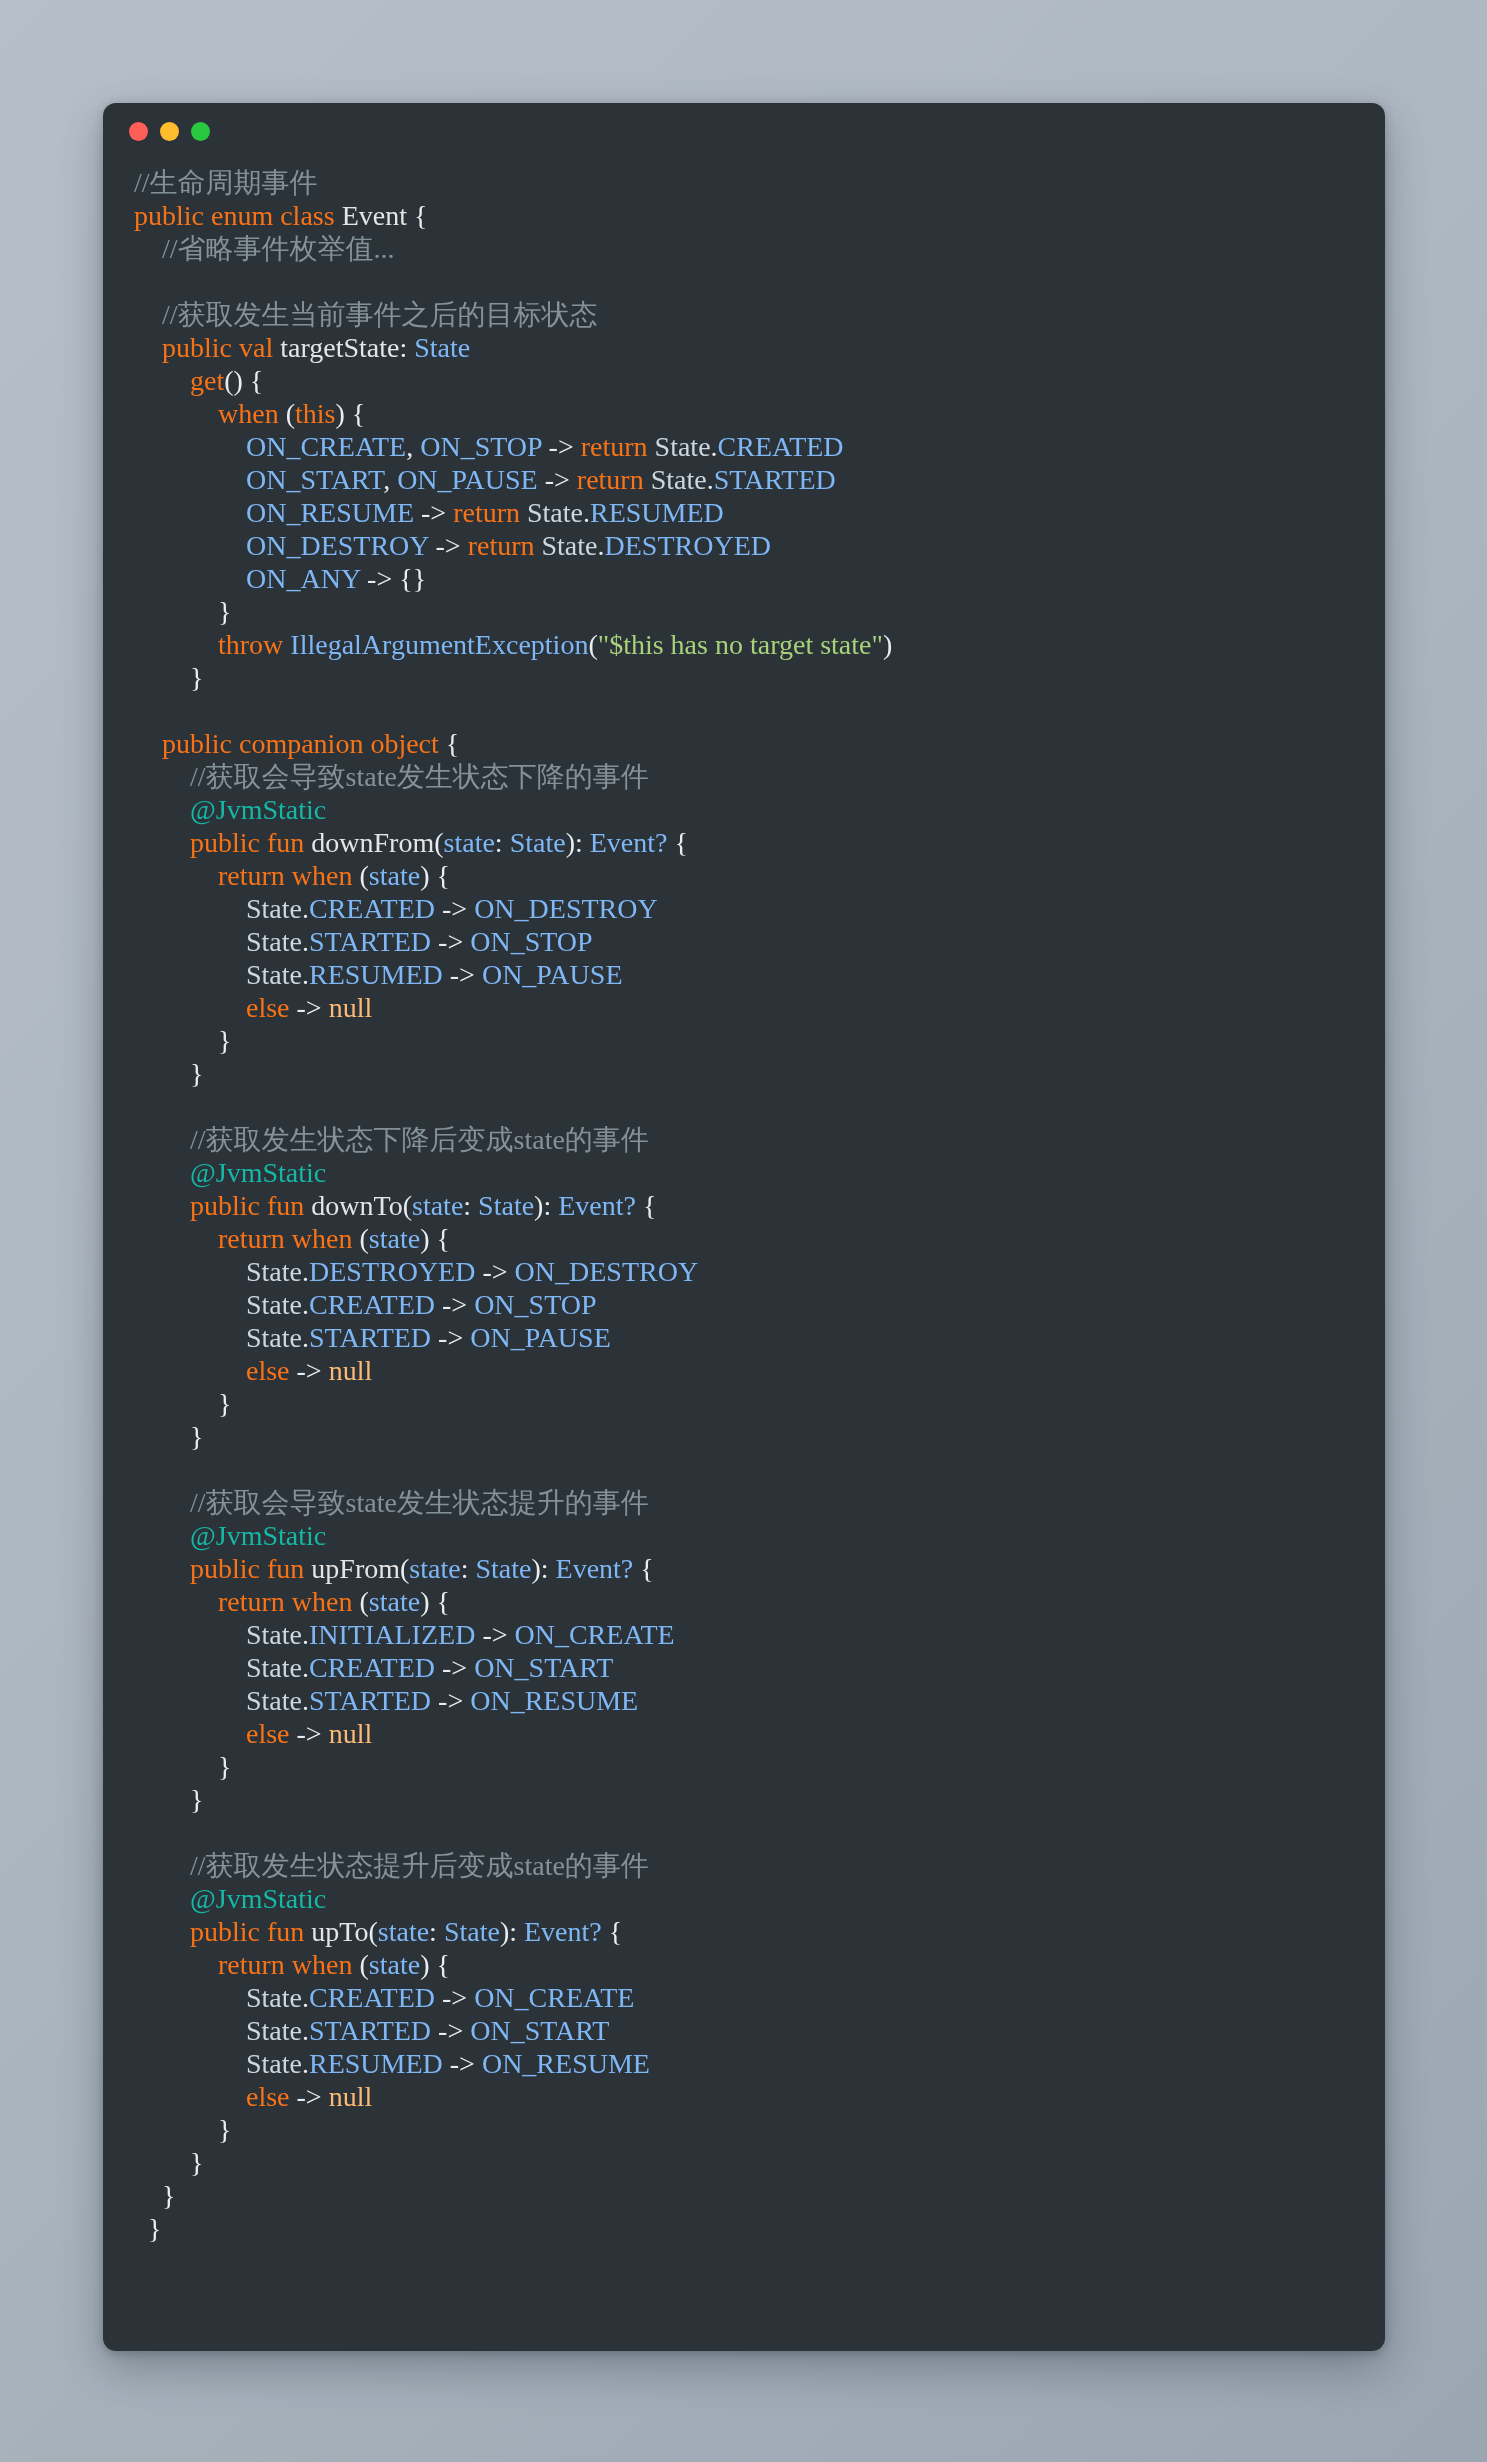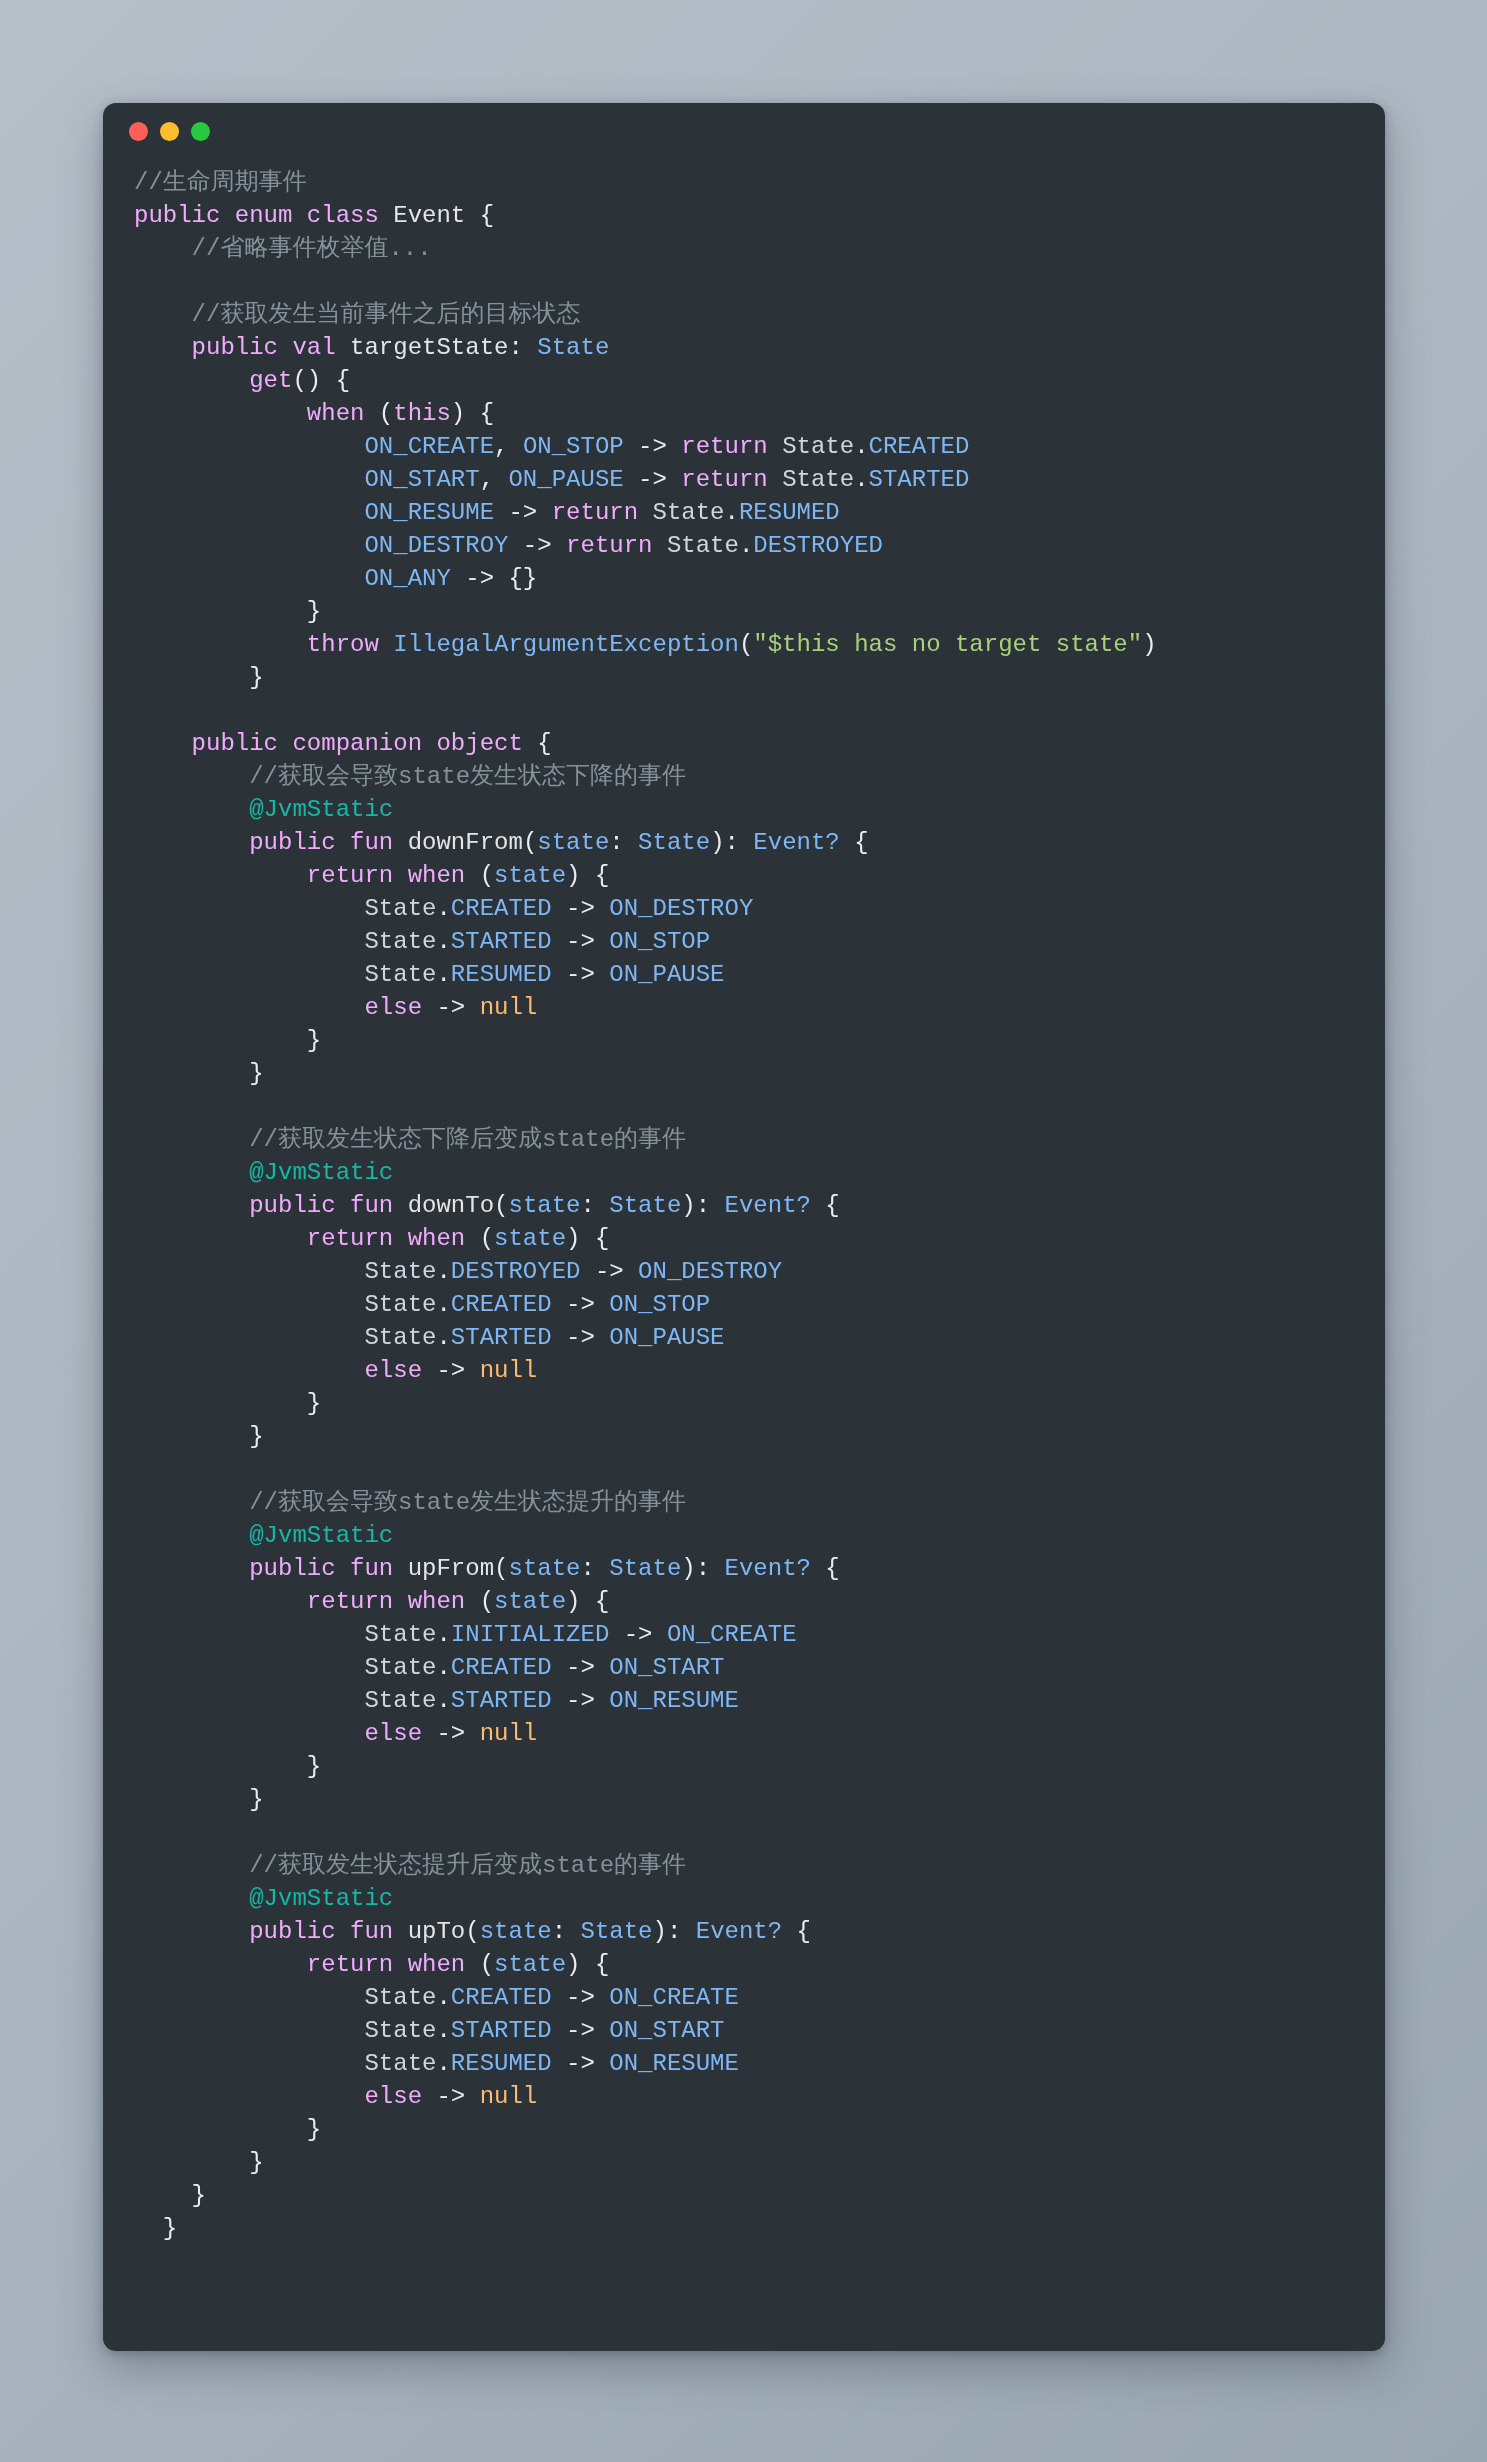--- a/index.html
+++ b/index.html
@@ -39,32 +39,32 @@
     padding-left: 26px;
     gap: 12px;
   }
   .dot { width: 19px; height: 19px; border-radius: 50%; display:block; }
   .dot.red    { background: #ff5f57; }
   .dot.yellow { background: #ffbd2e; }
   .dot.green  { background: #28c840; }
 
   .code-body {
     padding: 5.5px 31px 0 31px;
-    font-family: Liberation Mono, monospace;
-    font-size: 24px;
+    font-family: Liberation Serif, serif;
+    font-size: 28px;
     line-height: 33px;
     white-space: pre;
     color: #d3dae3;
     letter-spacing: 0px;
   }
   .code-line { min-height: 33px; white-space: pre; }
 
   
   .cmt  { color: #859199; }          
-  .kw   { color: #f0abfc; }          
+  .kw   { color: #f97316; }          
   .typ  { color: #7fb7f5; }          
   .fn   { color: #e5e5e5; }          
   .pun  { color: #e8edf1; }          
   .str  { color: #a7d17a; }          
   .ann  { color: #14b8a6; }          
   .nul  { color: #fdba74; }          
   .ident{ color: #cfd7de; }          
 </style>
 </head>
 <body>

